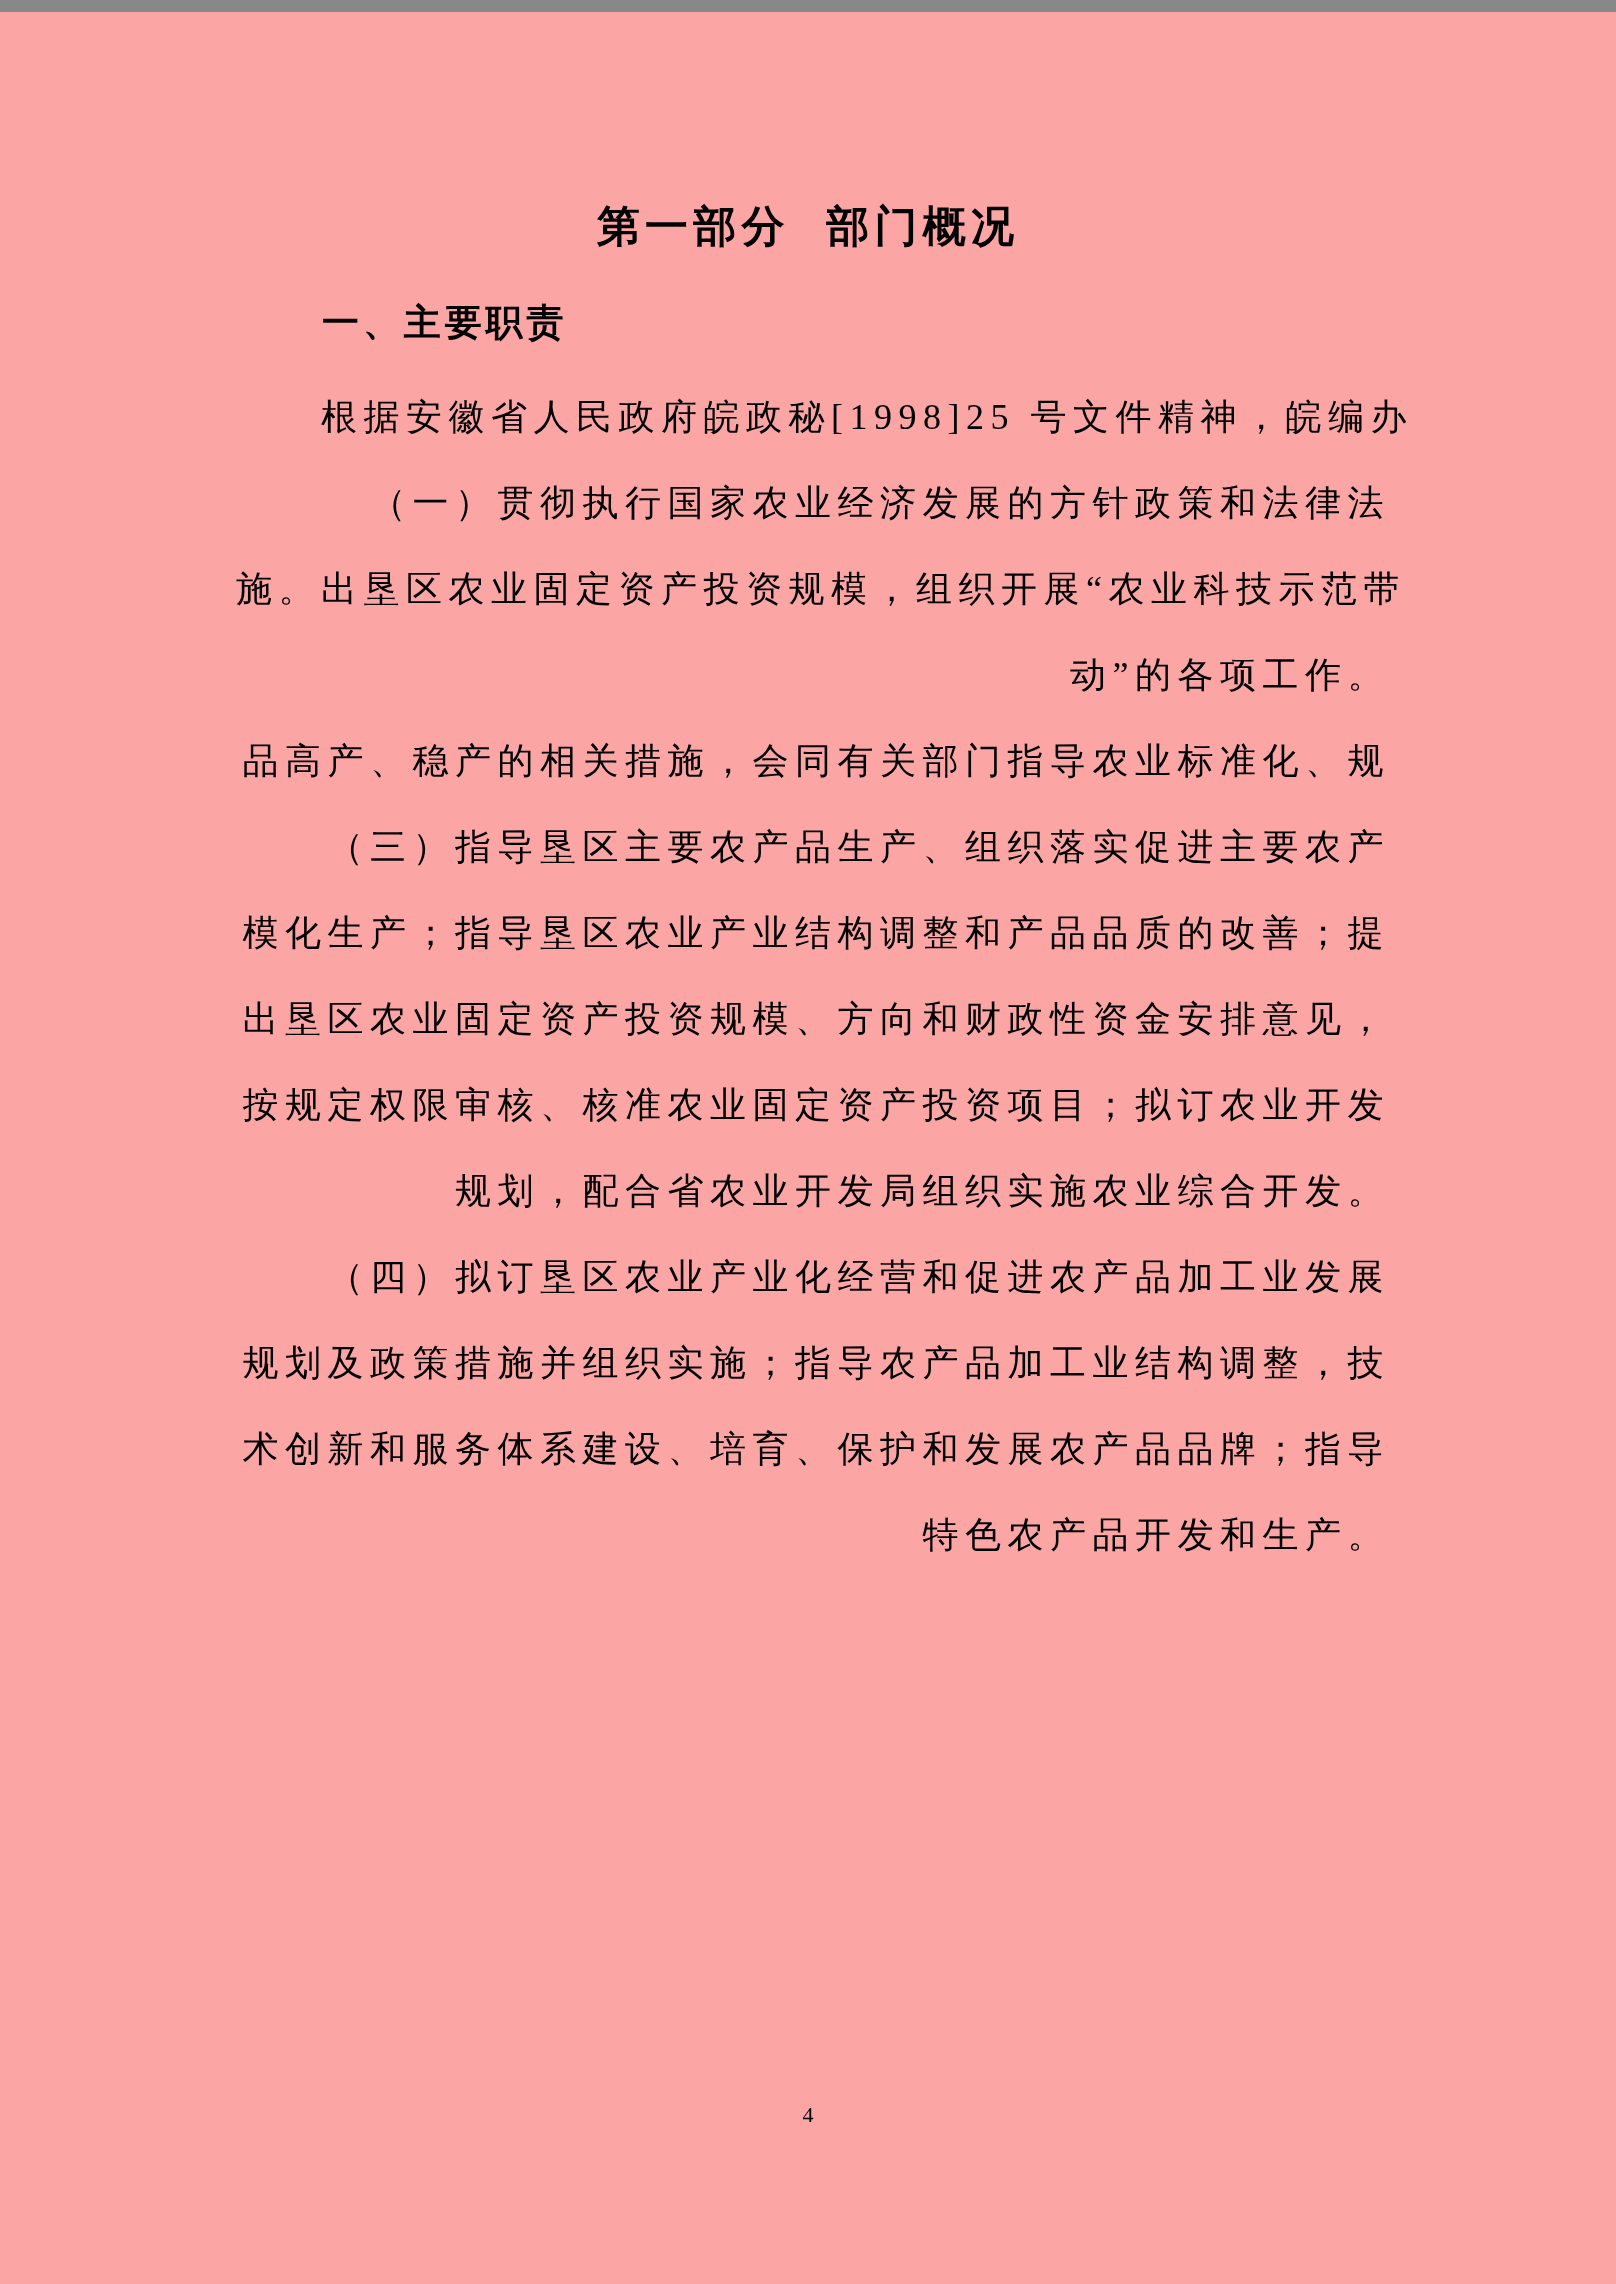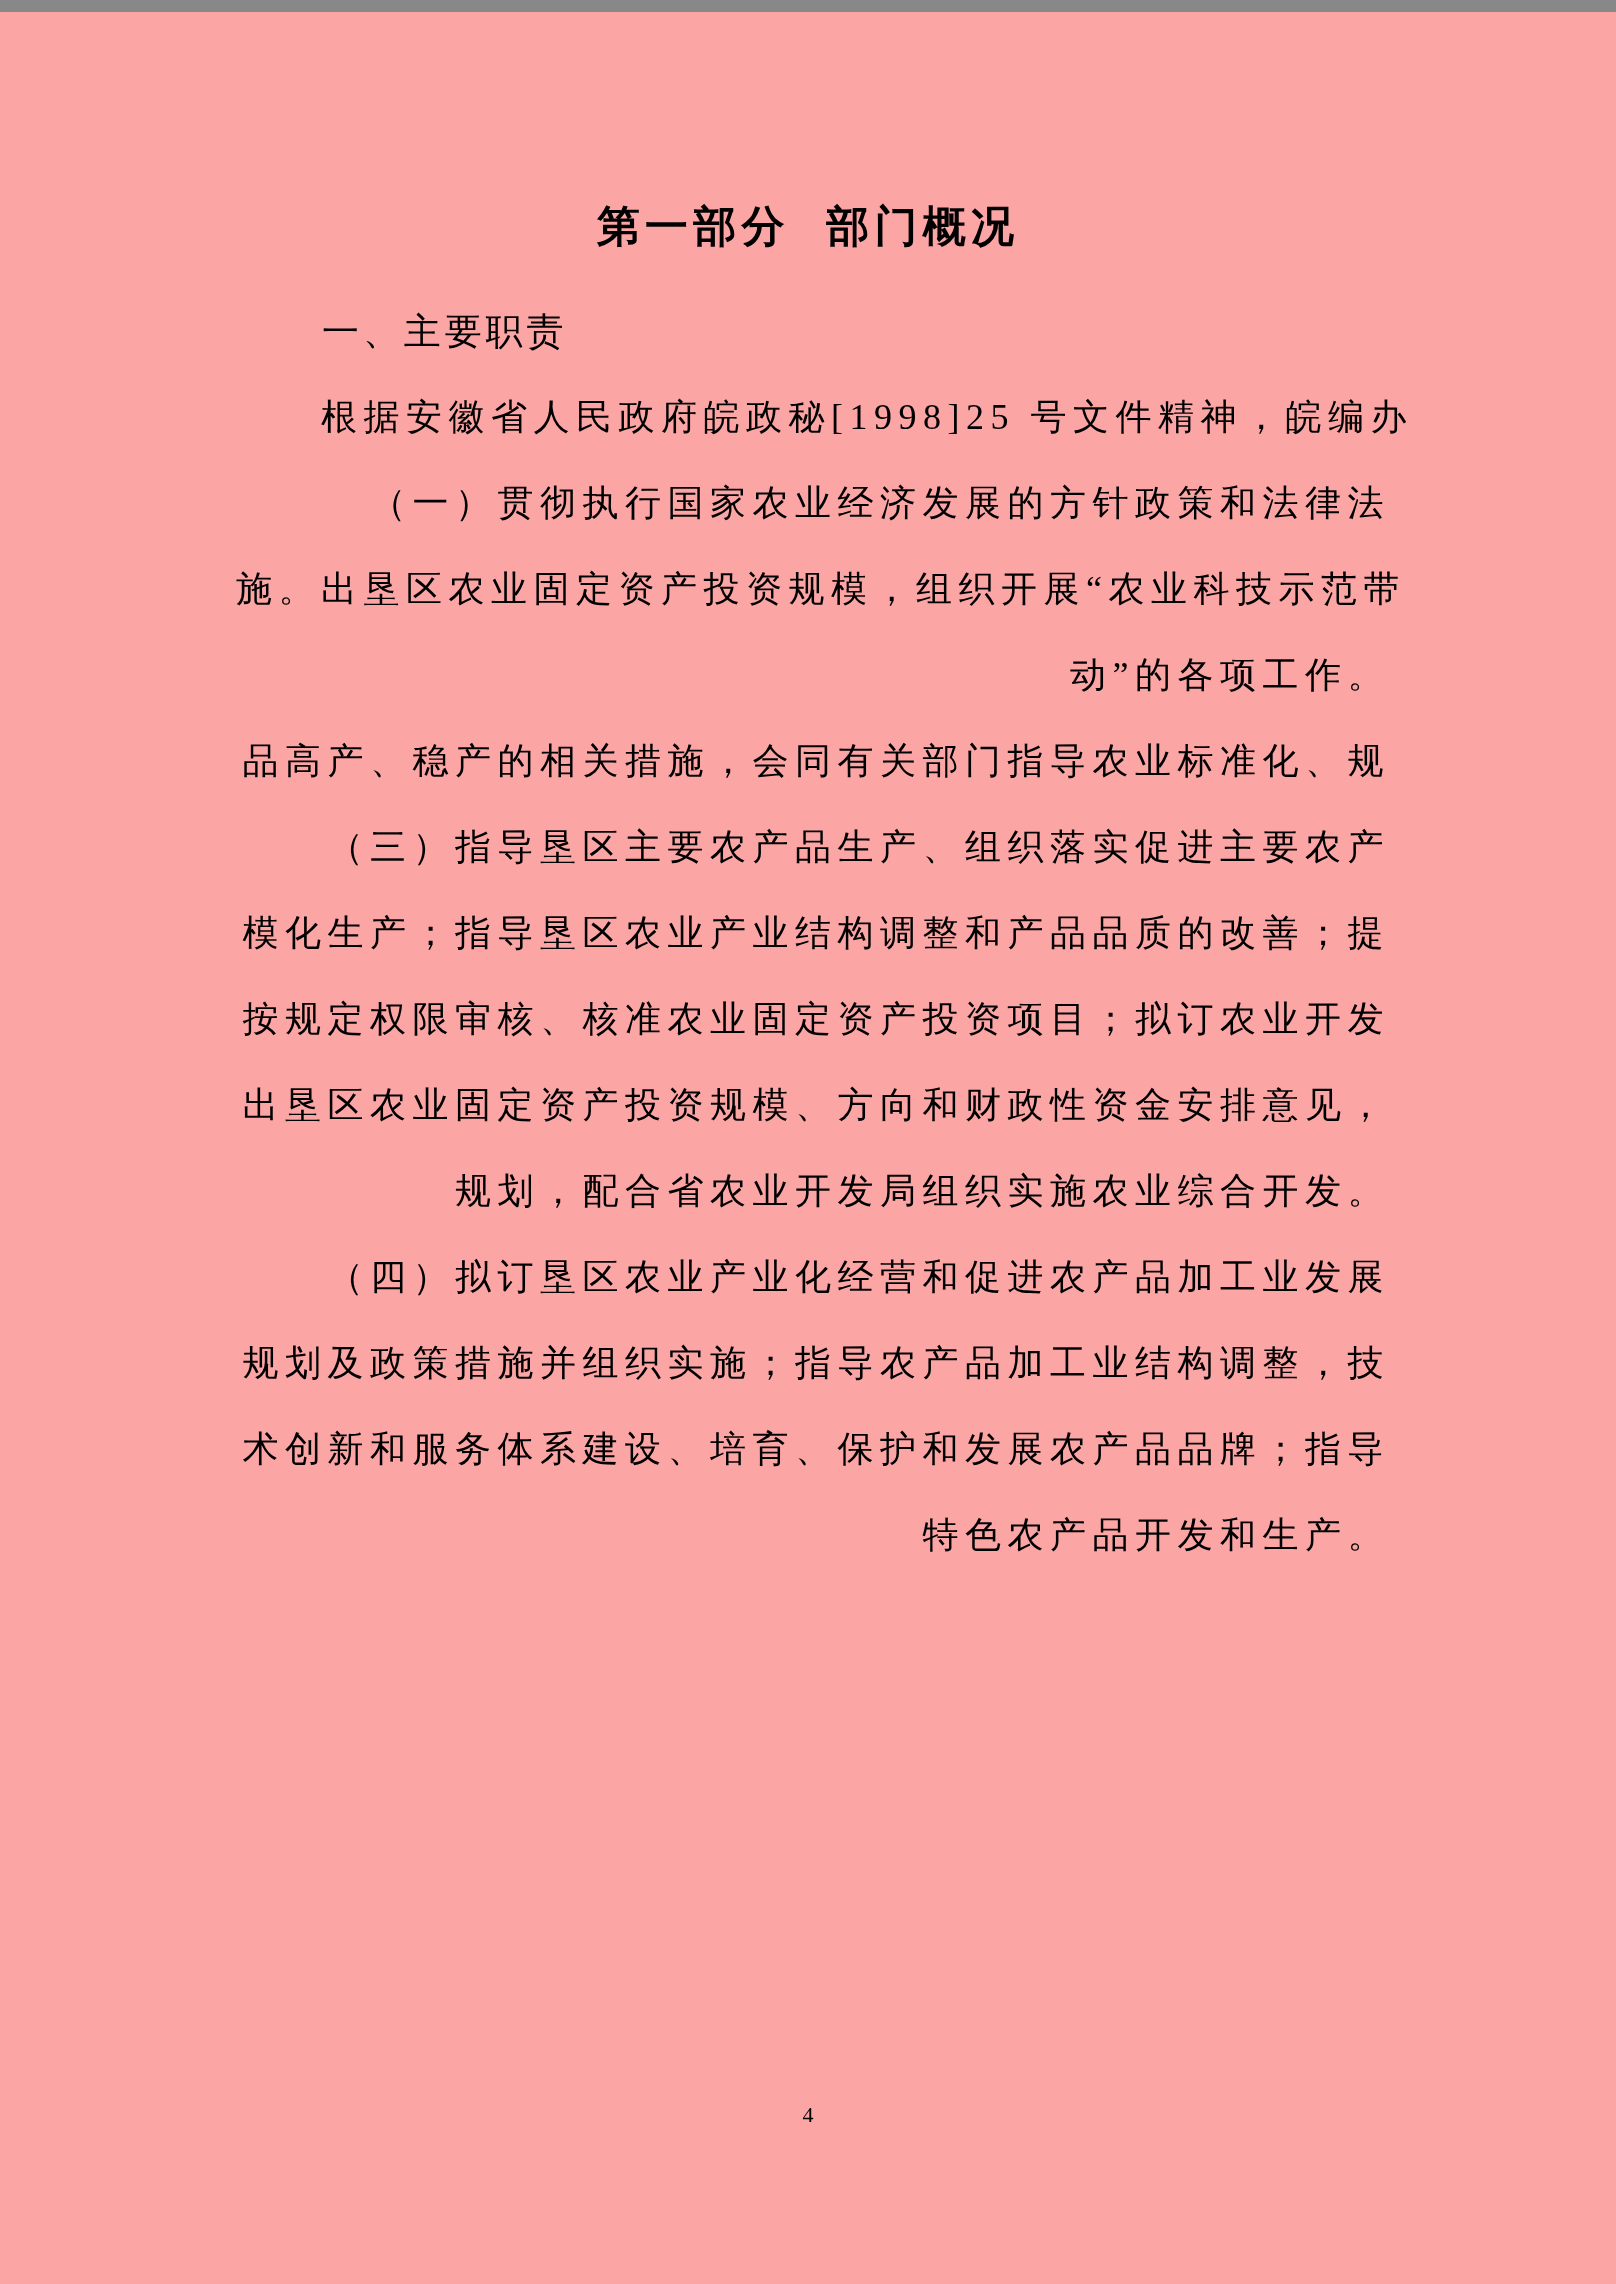--- a/index.html
+++ b/index.html
@@ -23,24 +23,24 @@
     font-family: "Liberation Sans", "DejaVu Sans", sans-serif;
     font-weight: bold;
     font-size: 43px;
     line-height: 59px;
     letter-spacing: 5.2px;
     word-spacing: 19.5px;
     white-space: nowrap;
   }
   .section-heading {
     position: absolute;
-    top: 296px;
+    top: 287px;
     left: 322px;
     font-family: "Liberation Sans", "DejaVu Sans", sans-serif;
-    font-weight: normal;
+    font-weight: bold;
     font-size: 37px;
     line-height: 47px;
     letter-spacing: 3.9px;
     white-space: nowrap;
   }
   .doc-body {
     position: absolute;
     top: 362px;
     left: 236px;
     width: 1154px;
@@ -81,22 +81,22 @@
       </div>
       <div class="paragraph">
         <div class="doc-line first">（一）贯彻执行国家农业经济发展的方针政策和法律法</div>
         <div class="doc-line">施。出垦区农业固定资产投资规模，组织开展“农业科技示范带</div>
         <div class="doc-line">动”的各项工作。</div>
       </div>
       <div class="paragraph">
         <div class="doc-line">品高产、稳产的相关措施，会同有关部门指导农业标准化、规</div>
         <div class="doc-line first">（三）指导垦区主要农产品生产、组织落实促进主要农产</div>
         <div class="doc-line">模化生产；指导垦区农业产业结构调整和产品品质的改善；提</div>
+        <div class="doc-line">出垦区农业固定资产投资规模、方向和财政性资金安排意见，</div>
         <div class="doc-line">按规定权限审核、核准农业固定资产投资项目；拟订农业开发</div>
-        <div class="doc-line">出垦区农业固定资产投资规模、方向和财政性资金安排意见，</div>
         <div class="doc-line">规划，配合省农业开发局组织实施农业综合开发。</div>
       </div>
       <div class="paragraph">
         <div class="doc-line first">（四）拟订垦区农业产业化经营和促进农产品加工业发展</div>
         <div class="doc-line">规划及政策措施并组织实施；指导农产品加工业结构调整，技</div>
         <div class="doc-line">术创新和服务体系建设、培育、保护和发展农产品品牌；指导</div>
         <div class="doc-line">特色农产品开发和生产。</div>
       </div>
     </div>
 

